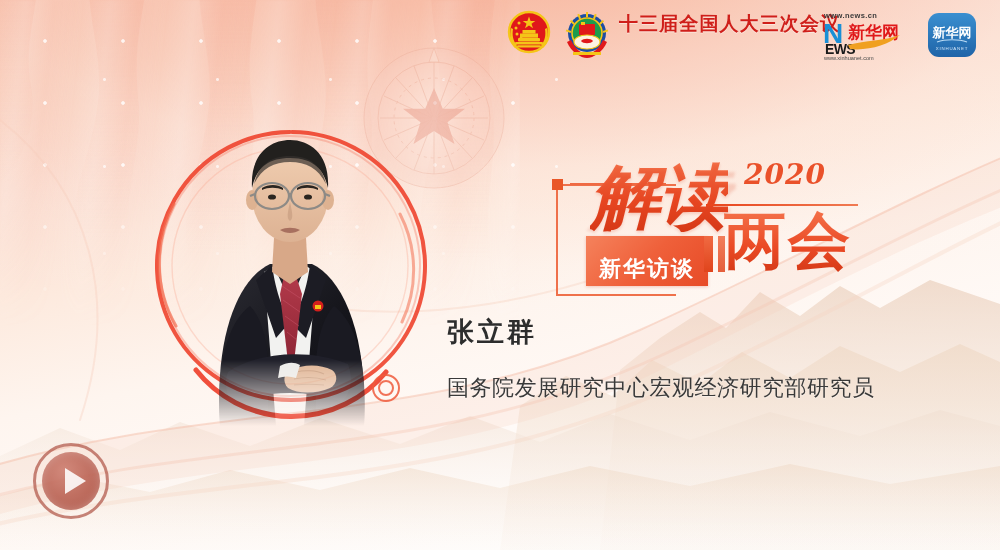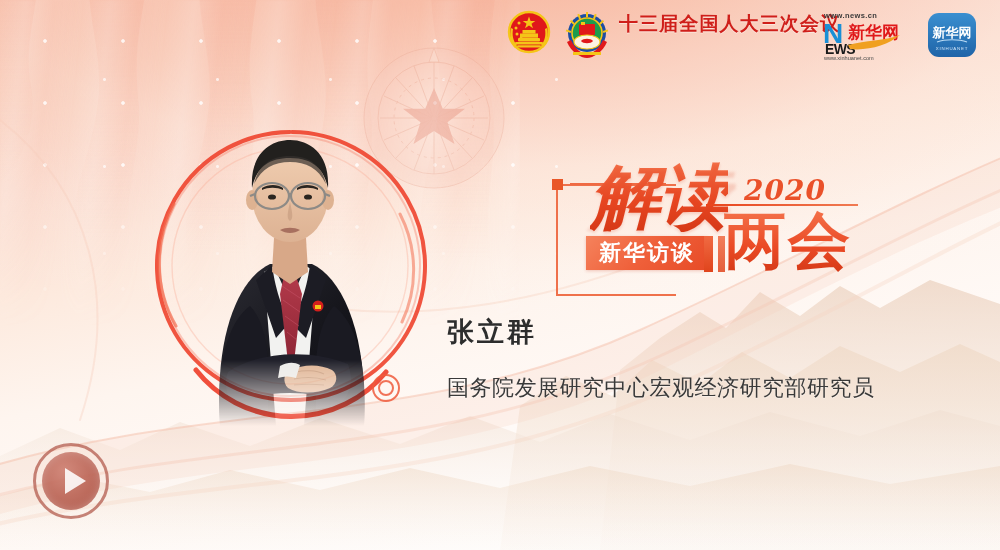--- a/index.html
+++ b/index.html
@@ -67,31 +67,31 @@
   .bracket:after{content:"";position:absolute;left:-6px;top:-7px;width:11px;height:11px;background:#e8501f;}
   .bracket-top{position:absolute;left:14px;top:25px;width:96px;height:2px;background:#ef6a43;}
 
   .jiedu{position:absolute;left:34px;top:4px;font-size:70px;font-weight:bold;
     font-family:"DejaVu Serif","Liberation Serif",serif;
     font-style:italic;letter-spacing:-1px;line-height:1;
     background:linear-gradient(180deg,#f4714a 0%,#ea4a25 55%,#d63a18 100%);
     -webkit-background-clip:text;background-clip:text;color:transparent;
     text-shadow:0 2px 3px rgba(214,58,24,.18);white-space:nowrap;}
 
-  .year{position:absolute;left:188px;top:16px;font-size:28px;font-style:italic;font-weight:bold;
+  .year{position:absolute;left:188px;top:0;font-size:28px;font-style:italic;font-weight:bold;
     color:#ea512a;font-family:"DejaVu Serif","Liberation Serif",serif;letter-spacing:1px;}
   .year-rule{position:absolute;left:150px;top:46px;width:152px;height:2px;
     background:linear-gradient(90deg,#e8441c,#f07a52);}
 
   .lianghui{position:absolute;left:168px;top:52px;font-size:62px;font-weight:bold;
     font-family:"DejaVu Serif","Liberation Serif",serif;line-height:1;letter-spacing:2px;
     background:linear-gradient(180deg,#f4714a 0%,#ea4a25 60%,#d63a18 100%);
     -webkit-background-clip:text;background-clip:text;color:transparent;white-space:nowrap;}
 
-  .badge{position:absolute;left:30px;top:78px;padding:5px 13px 6px;
+  .badge{position:absolute;left:30px;top:78px;padding:21px 13px 6px;
     background:linear-gradient(135deg,#f5825c 0%,#ef603a 50%,#e74b27 100%);
     color:#fff;font-size:22px;font-weight:bold;letter-spacing:2px;line-height:1.05;
     box-shadow:0 1px 3px rgba(200,60,30,.25);}
   .bars{position:absolute;left:148px;top:78px;display:flex;gap:5px;align-items:stretch;height:36px;}
   .bar{width:9px;background:linear-gradient(180deg,#f06a42,#e0441c);}
   .bar.b2{width:7px;opacity:.85;}
 
   
   .speaker{position:absolute;left:447px;top:316px;width:470px;}
   .sp-name{font-size:27px;font-weight:bold;color:#2d2d2d;letter-spacing:3px;line-height:1.25;

